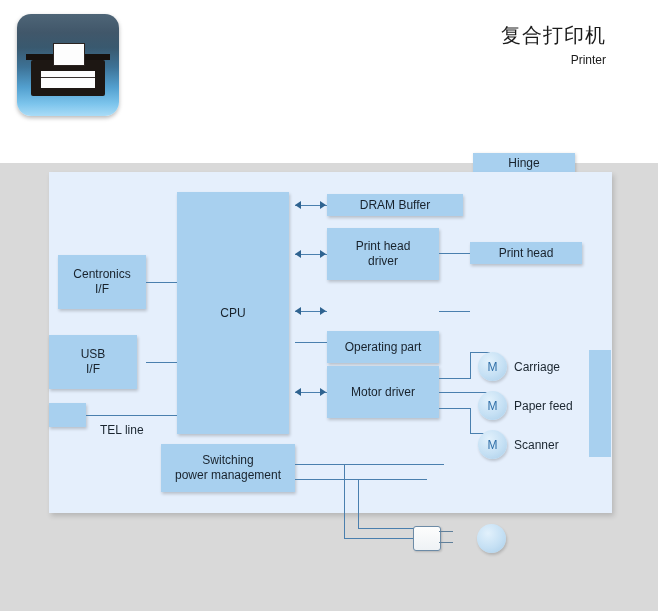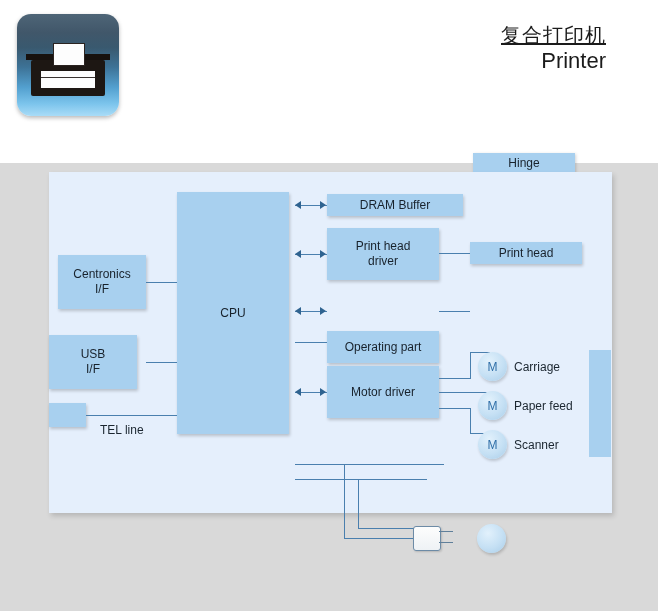--- a/index.html
+++ b/index.html
@@ -75,24 +75,23 @@
     position: absolute;
     right: 52px; top: 22px;
     text-align: right;
     color: #1b1b1b;
   }
   #heading .title-cn {
     font-size: 20px;
     line-height: 26px;
     letter-spacing: 1px;
     white-space: nowrap;
-    text-decoration: underline;
   }
   #heading .title-en {
-    font-size: 22px;
+    font-size: 12px;
     line-height: 25px;
     white-space: nowrap;
   }
 
   
   #diagram-panel {
     position: absolute;
     left: 49px; top: 172px;
     width: 563px; height: 341px;
     background: #e5effc;
@@ -262,20 +261,26 @@
   <div class="blk" style="left:278px; top:159px; width:112px; height:32px;">
     <span>Operating part</span>
   </div>
 
   <div class="blk" style="left:278px; top:194px; width:112px; height:52px;">
     <span>Motor driver</span>
   </div>
 
   <div class="motor" style="left:428px; top:352px;"></div>
 
+  <div class="blk two-line" style="left:112px; top:272px; width:134px; height:48px;">
+    <div>
+      <div>Switching</div>
+      <div>power management</div>
+    </div>
+  </div>
 
   <div class="free-label" style="left:51px; top:251px;">TEL line</div>
 
   <div class="line h" style="left:97px; top:110px; width:31px;"></div>
 
   <div class="line h" style="left:97px; top:190px; width:31px;"></div>
 
   <div class="line h" style="left:37px; top:243px; width:91px;"></div>
 
   <div class="line h" style="left:246px; top:33px; width:32px;"></div>

